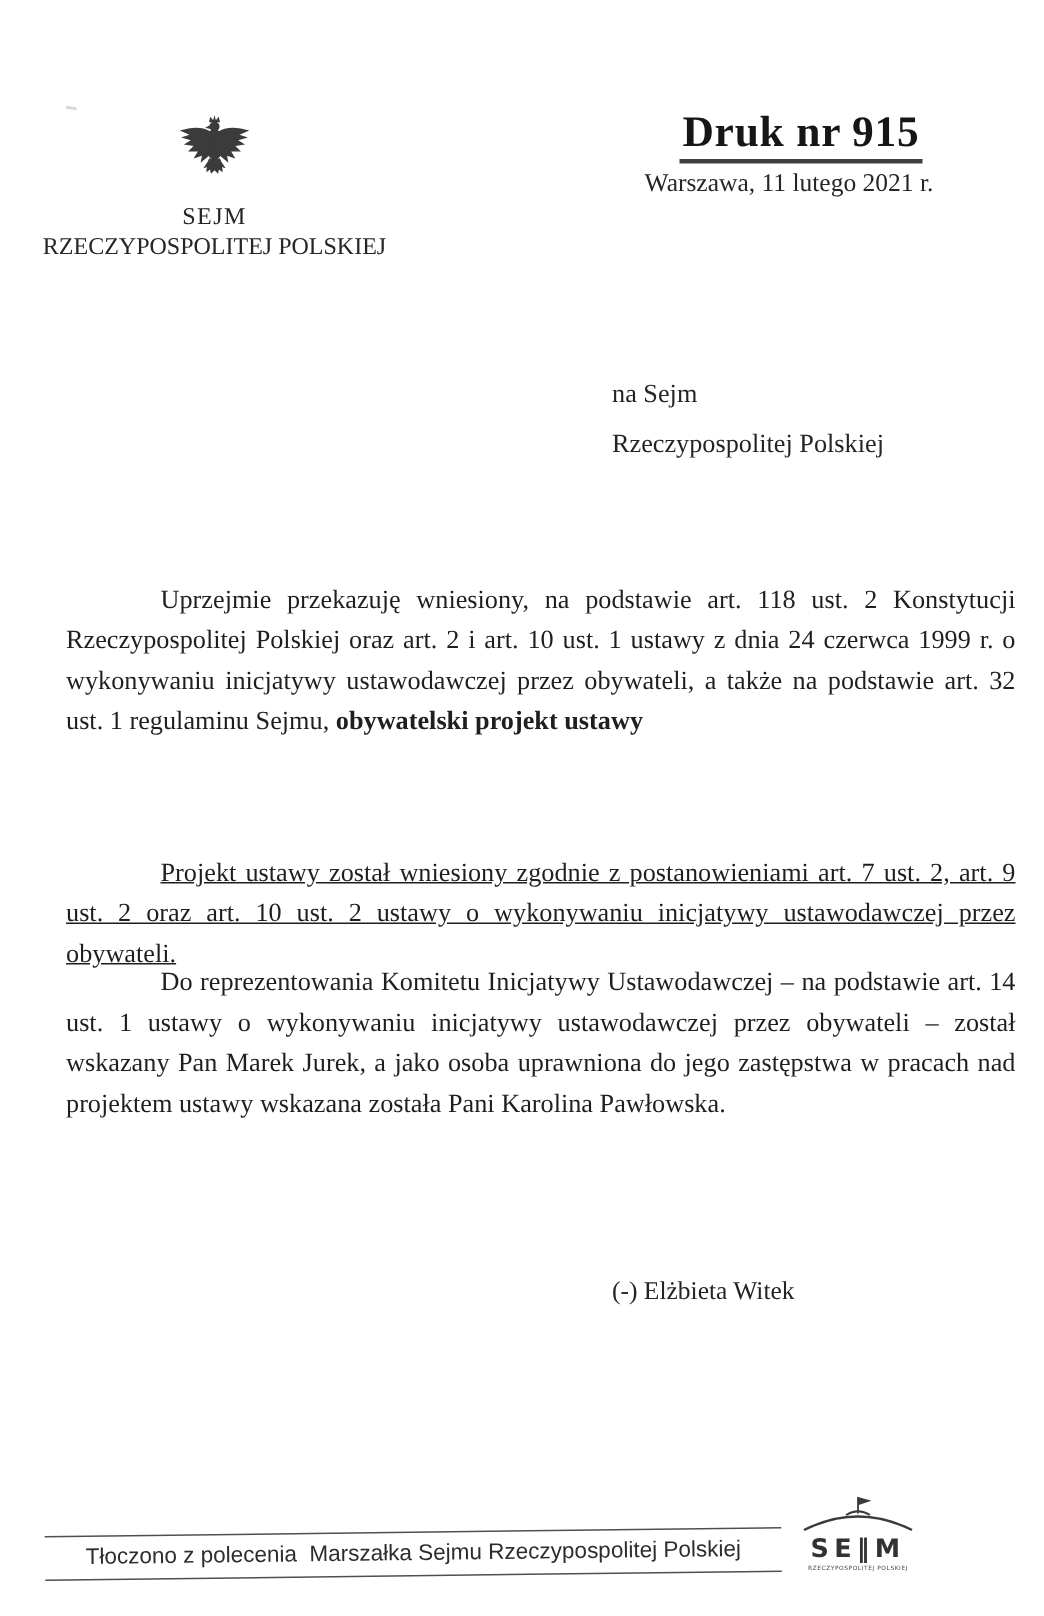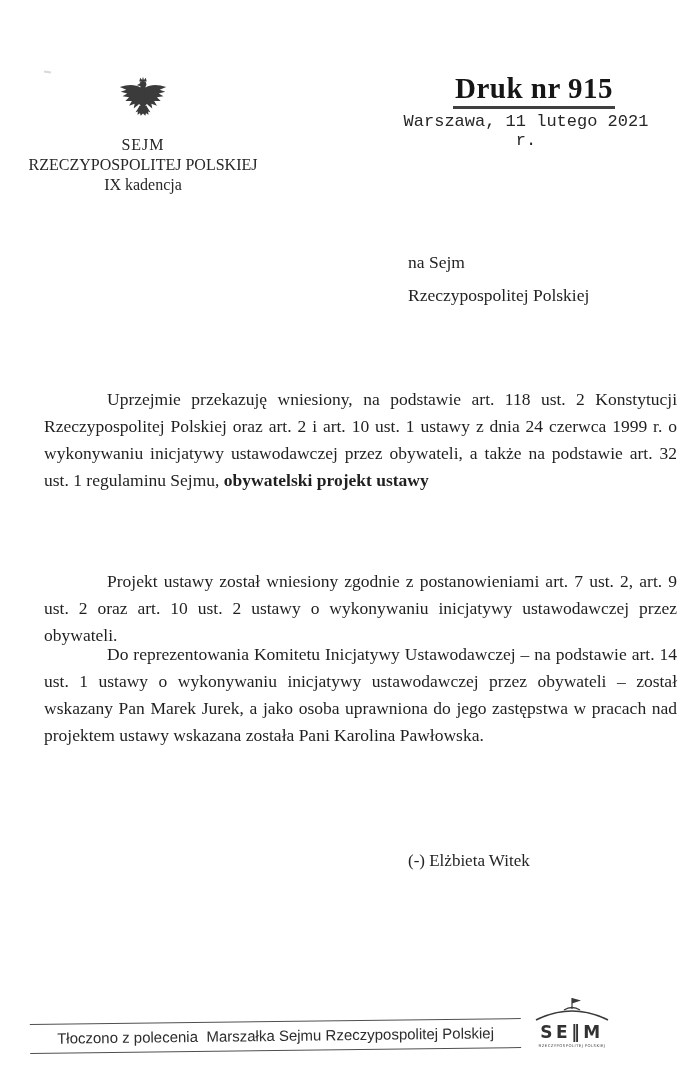--- a/index.html
+++ b/index.html
@@ -15,30 +15,30 @@
   
   .header-left { position:absolute; left:20px; top:74px; width:246px; text-align:center; }
   .eagle { display:block; margin:0 auto; width:52px; height:54px; }
   .inst-line { font-size:16px; line-height:20px; color:#262626; }
   .inst-line.first { margin-top:7px; letter-spacing:1px; }
 
   
   .header-right { position:absolute; left:400px; top:72px; width:252px; text-align:center; }
   .doc-number { display:inline-block; font-size:29px; font-weight:bold; letter-spacing:.5px;
     border-bottom:3px solid #404040; padding:0 2px 1px; color:#161616;margin-left:16px; }
-  .date-line { font-size:17px; margin-top:3px; color:#262626;font-family:Liberation Mono, monospace; }
+  .date-line { font-size:17px; margin-top:3px; color:#262626; }
 
   
   .addressee { position:absolute; left:408px; top:246px; font-size:17.5px; line-height:33px; color:#242424; }
 
   
   .body-par { position:absolute; left:44px; width:633px; margin:0;
     font-size:17.5px; line-height:27px; text-align:justify; text-indent:63px; color:#1f1f1f; }
   .p1 { top:386px; }
-  .p2 { top:568px; }
+  .p2 { top:568px;text-decoration:underline; }
   .p3 { top:641px; }
   .body-par b { font-weight:bold; }
 
   .doc-title { position:absolute; left:99px; top:500px; font-size:25px; font-weight:bold;
     letter-spacing:.3px; color:#181818; }
   .doc-title .dash { display:inline-block; margin-right:25px; }
 
   
   .sig-role { position:absolute; left:388px; top:801px; font-size:17px; letter-spacing:.5px; color:#242424; }
   .sig-name { position:absolute; left:408px; top:851px; font-size:17px; color:#242424; }
@@ -67,21 +67,20 @@
         <ellipse cx="28" cy="23" rx="6.5" ry="11"></ellipse>
         <path d="M26,14 C20,10 12,10 3,13 L10,16 L4,18 L11,20 L6,23 L13,24 L9,28 L16,28 L13,33 L19,31 L18,36 L23,32 L26,28 Z"></path>
         <path d="M30,14 C36,10 44,10 53,13 L46,16 L52,18 L45,20 L50,23 L43,24 L47,28 L40,28 L43,33 L37,31 L38,36 L33,32 L30,28 Z"></path>
         <path d="M24,33 L32,33 L34,42 L31.5,40 L30.5,44 L28,41.5 L25.5,44 L24.5,40 L22,42 Z"></path>
         <path d="M24,34 L20,40 L23.5,39 L22,43 L26,40 Z"></path>
         <path d="M32,34 L36,40 L32.5,39 L34,43 L30,40 Z"></path>
       </g>
     </svg>
     <div class="inst-line first">SEJM</div>
     <div class="inst-line">RZECZYPOSPOLITEJ POLSKIEJ</div>
-    <div class="inst-line">IX kadencja</div>
   </div>
 
   <div class="header-right">
     <div><span class="doc-number">Druk nr 915</span></div>
     <div class="date-line">Warszawa, 11 lutego 2021 r.</div>
   </div>
 
   <div class="addressee">
     <div>na Sejm</div>
     <div>Rzeczypospolitej Polskiej</div>

